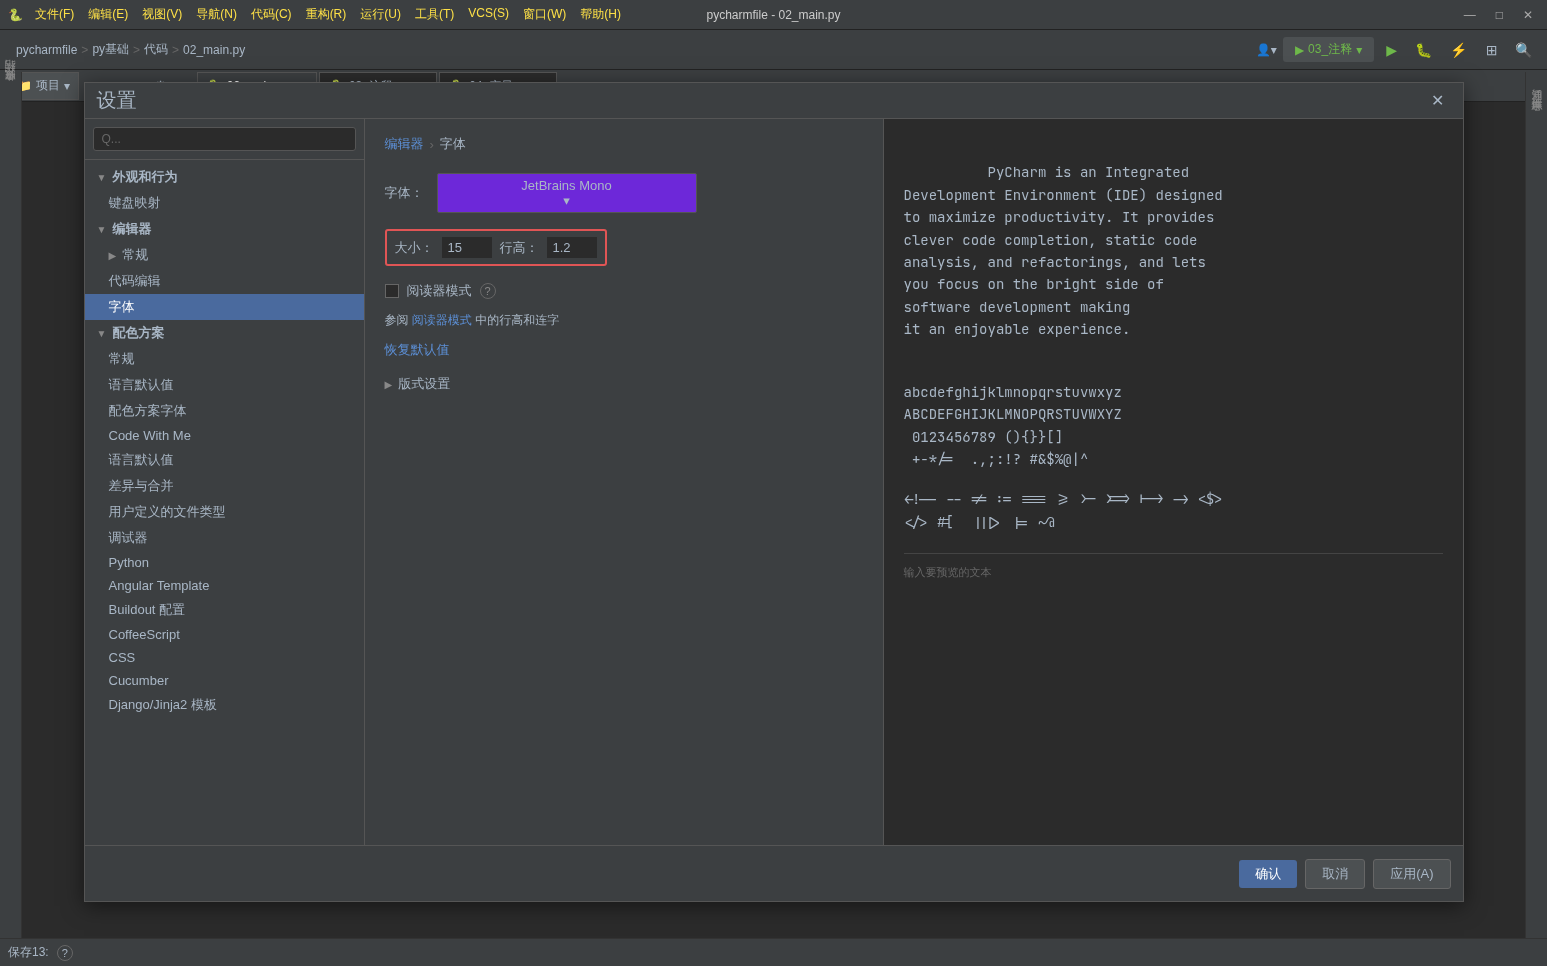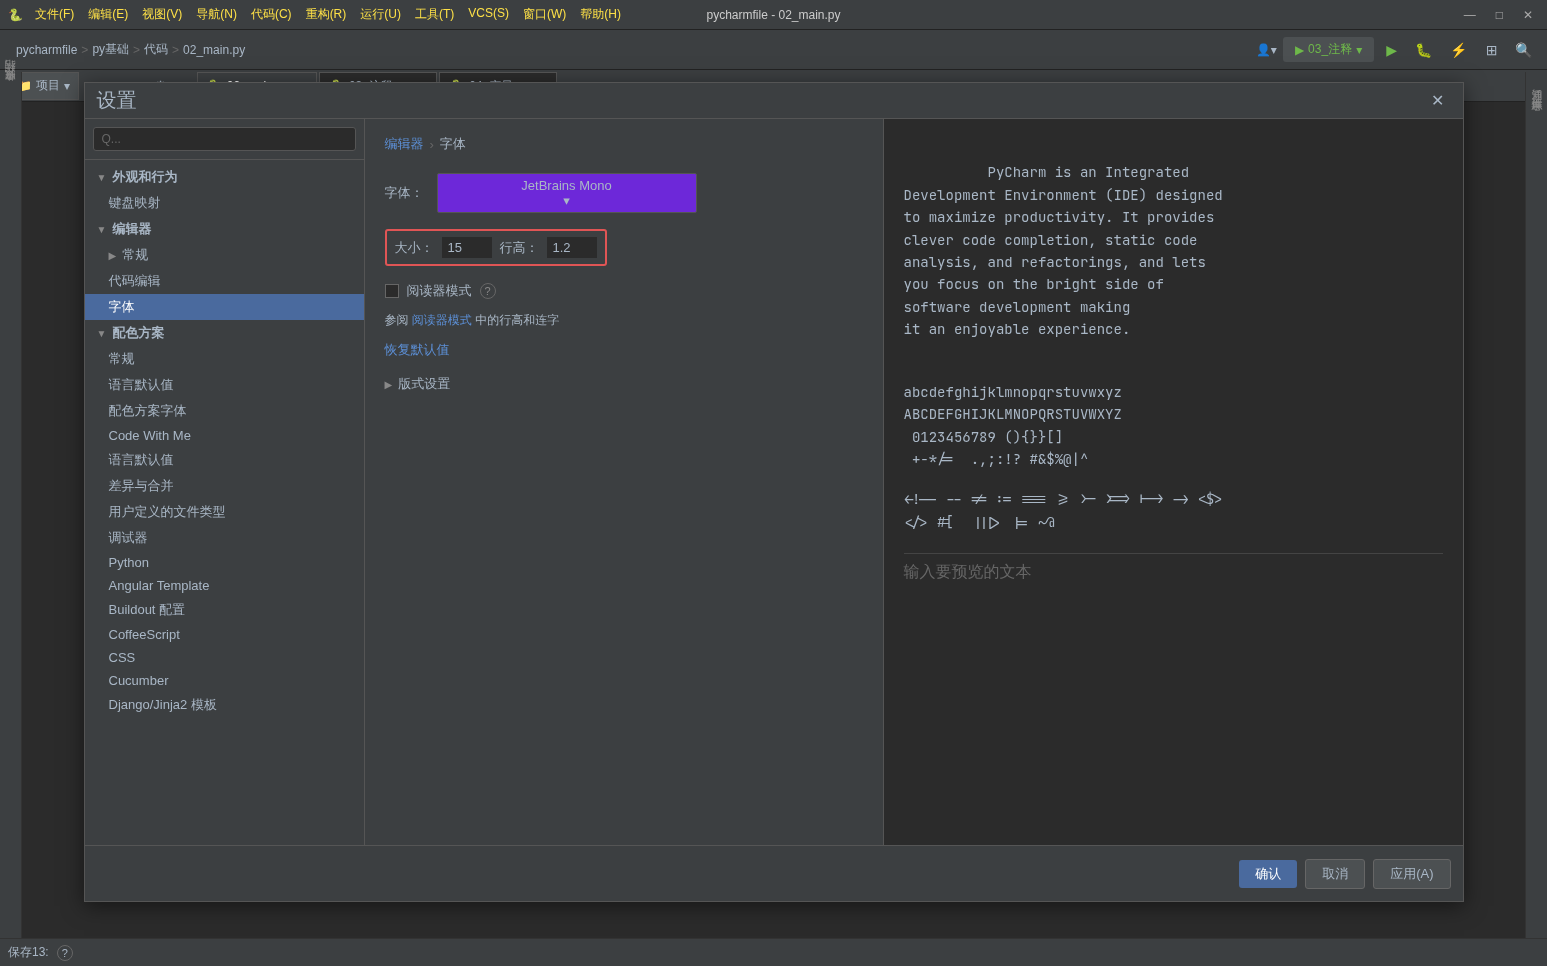--- a/index.html
+++ b/index.html
@@ -387,21 +387,21 @@
       font-size: 14px;
       overflow-y: auto;
       color: #a9b7c6;
     }
     .preview-text {
       line-height: 1.6;
       white-space: pre-wrap;
     }
     .preview-input-label {
       margin-top: 20px;
-      font-size: 16px;
+      font-size: 11px;
       color: #666;
       font-family: Liberation Sans, sans-serif;
     }
 
     
     .dialog-footer {
       display: flex;
       align-items: center;
       justify-content: flex-end;
       gap: 8px;

